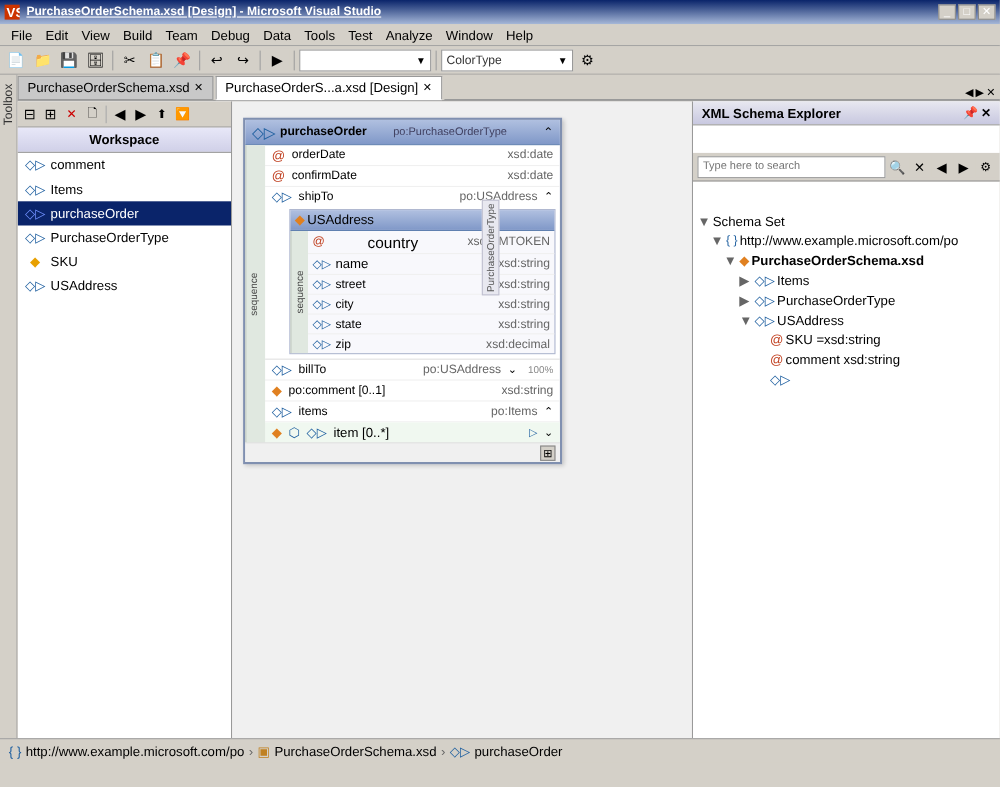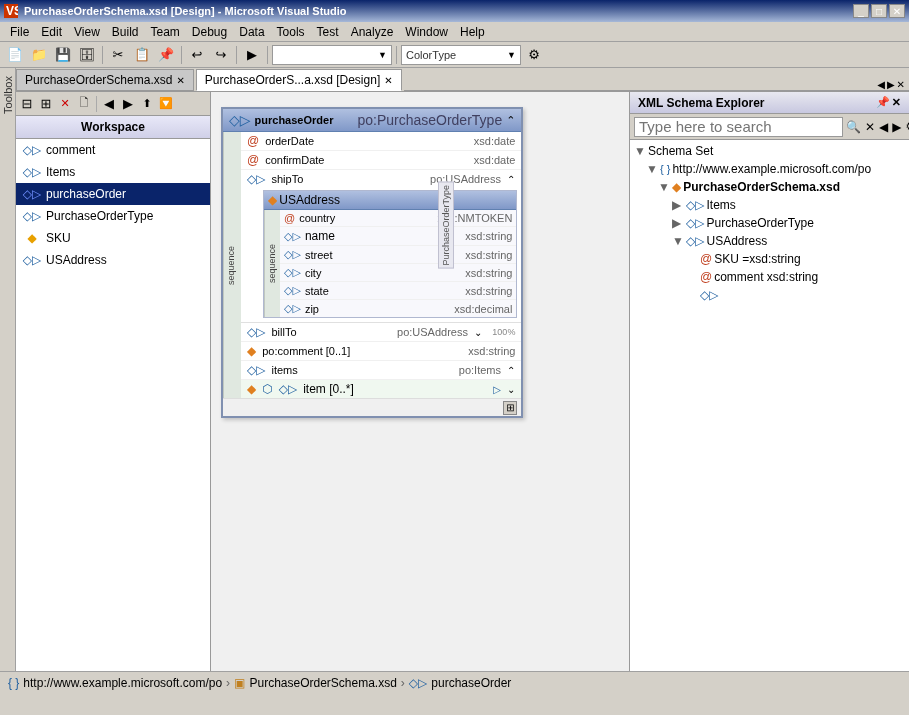--- a/index.html
+++ b/index.html
@@ -8,21 +8,21 @@
     
     #titlebar {
       background: linear-gradient(to bottom, #0a246a, #a6b8d8);
       color: white;
       display: flex;
       align-items: center;
       padding: 2px 4px;
       height: 22px;
     }
     #titlebar .title-icon { width: 16px; height: 16px; margin-right: 4px; display: flex; align-items: center; }
-    #titlebar .title-text { font-size: 11px; font-weight: bold; flex: 1; }
+    #titlebar .title-text { font-size: 11px; font-weight: bold; flex: 1; text-decoration: underline; }
     #titlebar .title-buttons { display: flex; gap: 2px; }
     .title-btn {
       width: 16px; height: 14px; background: #d4d0c8; border: 1px solid #888;
       display: flex; align-items: center; justify-content: center; font-size: 10px; cursor: pointer;
     }
 
     
     #menubar {
       background: #d4d0c8;
       display: flex;
@@ -138,20 +138,21 @@
       overflow: hidden;
     }
 
     
     #schema-explorer {
       width: 280px;
       background: white;
       border-left: 1px solid #999;
       display: flex;
       flex-direction: column;
+      gap: 25px;
     }
     #se-header {
       background: linear-gradient(to bottom, #e8e8f0, #c8c8e0);
       padding: 3px 8px;
       font-size: 12px;
       font-weight: bold;
       display: flex;
       align-items: center;
       justify-content: space-between;
       border-bottom: 1px solid #999;
@@ -338,21 +339,21 @@
       </div>
 
       <div id="design-area" style="flex:1;background:#f0f0f0;position:relative;overflow:hidden;">
 
         <div style="position:absolute;top:15px;left:10px;">
 
           <div style="background:white;border:2px solid #8090b0;min-width:290px;box-shadow:2px 2px 4px rgba(0,0,0,0.2);">
             <div style="background:linear-gradient(to bottom,#b0c0e0,#8098c8);padding:3px 6px;display:flex;align-items:center;gap:4px;border-bottom:1px solid #6080b0;">
               <span style="color:#2060a0;font-size:14px;">◇▷</span>
               <span style="font-size:11px;font-weight:bold;">purchaseOrder</span>
-              <span style="margin-left:20px;font-size:14px;color:#404060;">po:PurchaseOrderType</span>
+              <span style="margin-left:20px;font-size:10px;color:#404060;">po:PurchaseOrderType</span>
               <span style="margin-left:auto;font-size:11px;cursor:pointer;">⌃</span>
             </div>
 
             <div style="position:relative;display:flex;">
 
               <div style="writing-mode:vertical-rl;transform:rotate(180deg);background:#e0e8e0;font-size:9px;padding:4px 2px;color:#444;border-right:1px solid #c0c8c0;min-width:18px;text-align:center;">sequence</div>
 
               <div style="flex:1;">
 
                 <div class="field-row" style="display:flex;align-items:center;padding:2px 6px;gap:6px;border-bottom:1px solid #f0f0f0;">
@@ -378,21 +379,21 @@
                   <div style="margin:2px 4px 4px 22px;border:1px solid #b0b8d0;background:#f8f8fc;">
                     <div style="background:linear-gradient(to bottom,#b0c0e0,#8098c8);padding:2px 4px;font-size:10px;display:flex;align-items:center;gap:2px;border-bottom:1px solid #6080b0;">
                       <span style="color:#e08020;">◆</span>
                       <span>USAddress</span>
                     </div>
                     <div style="display:flex;">
                       <div style="writing-mode:vertical-rl;transform:rotate(180deg);background:#e0e8e0;font-size:9px;padding:3px 2px;color:#444;border-right:1px solid #c0c8c0;min-width:16px;text-align:center;">sequence</div>
                       <div style="flex:1;">
                         <div style="display:flex;align-items:center;padding:2px 4px;gap:4px;border-bottom:1px solid #f0f0f0;">
                           <span style="color:#c04020;font-size:11px;">@</span>
-                          <span style="flex:1;font-size:11px;">country</span>
+                          <span style="flex:1;font-size:14px;margin-left:35px;">country</span>
                           <span style="font-size:11px;color:#666;">xsd:NMTOKEN</span>
                         </div>
                         <div style="display:flex;align-items:center;padding:2px 4px;gap:4px;border-bottom:1px solid #f0f0f0;">
                           <span style="color:#2060a0;font-size:11px;">◇▷</span>
                           <span style="flex:1;font-size:12px;">name</span>
                           <span style="font-size:11px;color:#666;">xsd:string</span>
                         </div>
                         <div style="display:flex;align-items:center;padding:2px 4px;gap:4px;border-bottom:1px solid #f0f0f0;">
                           <span style="color:#2060a0;font-size:11px;">◇▷</span>
                           <span style="flex:1;font-size:11px;">street</span>
@@ -463,21 +464,21 @@
       <div id="schema-explorer" style="width:280px;background:white;border-left:1px solid #999;display:flex;flex-direction:column;">
         <div id="se-header" style="background:linear-gradient(to bottom,#e8e8f0,#c8c8e0);padding:3px 8px;font-size:12px;font-weight:bold;display:flex;align-items:center;justify-content:space-between;border-bottom:1px solid #999;height:22px;">
           <span>XML Schema Explorer</span>
           <div style="display:flex;gap:2px;">
             <span style="cursor:pointer;font-size:11px;">📌</span>
             <span style="cursor:pointer;font-size:11px;">✕</span>
           </div>
         </div>
 
         <div id="se-toolbar" style="background:#d4d0c8;display:flex;align-items:center;padding:2px 4px;gap:2px;border-bottom:1px solid #999;height:26px;">
-          <input id="se-search" style="flex: 1 1 0%; height: 20px; border: 1px solid rgb(153, 153, 153); padding: 0px 4px; font-size: 15px; color: rgb(136, 136, 136);" placeholder="Type here to search">
+          <input id="se-search" style="flex: 1 1 0%; height: 20px; border: 1px solid rgb(153, 153, 153); padding: 0px 4px; font-size: 10px; color: rgb(136, 136, 136);" placeholder="Type here to search">
           <div class="se-btn" style="width:18px;height:18px;display:flex;align-items:center;justify-content:center;cursor:pointer;font-size:12px;">🔍</div>
           <div class="se-btn" style="width:18px;height:18px;display:flex;align-items:center;justify-content:center;cursor:pointer;font-size:12px;">✕</div>
           <div class="se-btn" style="width:18px;height:18px;display:flex;align-items:center;justify-content:center;cursor:pointer;font-size:12px;">◀</div>
           <div class="se-btn" style="width:18px;height:18px;display:flex;align-items:center;justify-content:center;cursor:pointer;font-size:12px;">▶</div>
           <div class="se-btn" style="width:18px;height:18px;display:flex;align-items:center;justify-content:center;cursor:pointer;font-size:11px;">⚙</div>
         </div>
 
         <div id="se-tree" style="flex:1;overflow-y:auto;padding:2px 0;font-size:11px;">
 
           <div style="display:flex;align-items:center;padding:2px 4px;gap:2px;">

